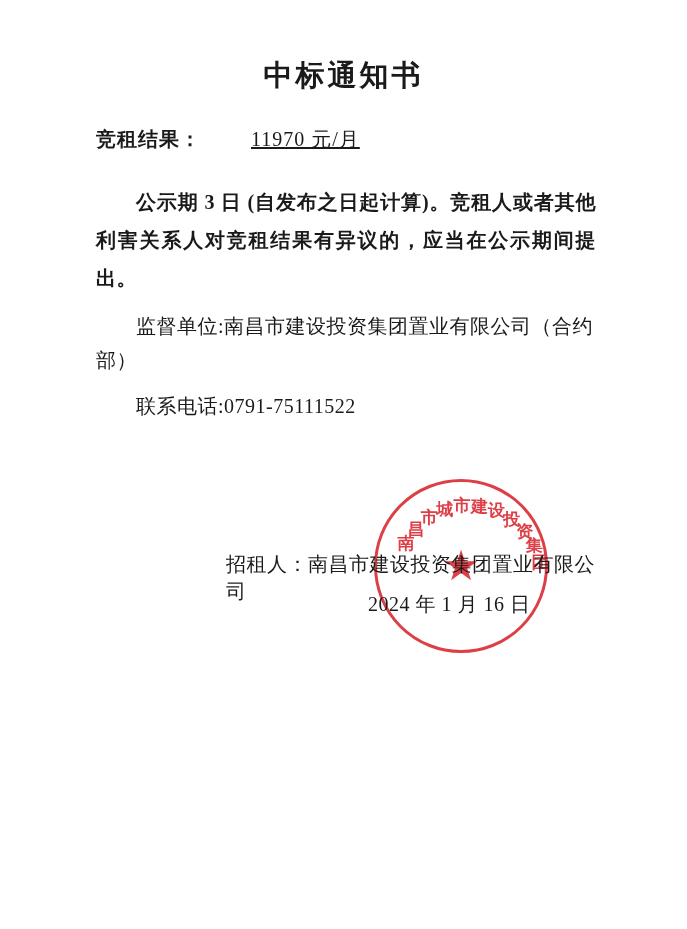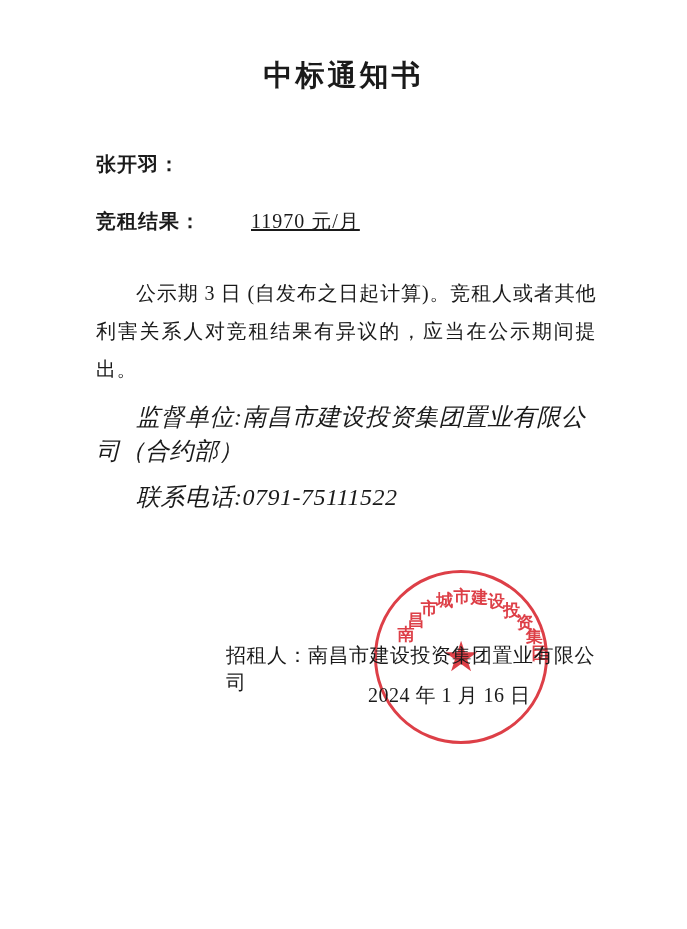--- a/index.html
+++ b/index.html
@@ -58,34 +58,34 @@
     font-weight: bold;
     letter-spacing: 1px;
   }
   .result-value {
     text-decoration: underline;
     font-weight: normal;
     padding: 0 6px;
     margin-left: 44px;
   }
   .para2 {
-    margin-top: 39px;
+    margin-top: 30px;
     font-size: 20px;
     line-height: 38px;
     text-align: justify;
     text-indent: 40px;
     letter-spacing: 0.5px;
+    font-weight: bold;
   }
   .info-line {
     margin-top: 12px;
-    font-size: 24px;
+    font-size: 20px;
     text-indent: 40px;
     letter-spacing: 0.5px;
     line-height: 34px;
-    font-style: italic;
   }
   .signature-area {
     position: relative;
     margin-top: 56px;
     height: 180px;
   }
   .signer {
     position: absolute;
     left: 130px;
     top: 72px;
@@ -140,21 +140,20 @@
 </style>
 </head>
 <body>
 
 <div class="page">
 
   <div class="doc-title">中标通知书</div>
 
   <div class="body-block">
 
-    <div class="recipient">张开羽：</div>
 
 
     <div class="result-line">
       <span>竞租结果：</span><span class="result-value">11970 元/月</span>
     </div>
 
     <div class="para2">公示期 3 日 (自发布之日起计算)。竞租人或者其他利害关系人对竞租结果有异议的，应当在公示期间提出。</div>
 
     <div class="info-line">监督单位:南昌市建设投资集团置业有限公司（合约部）</div>
     <div class="info-line">联系电话:0791-75111522</div>

